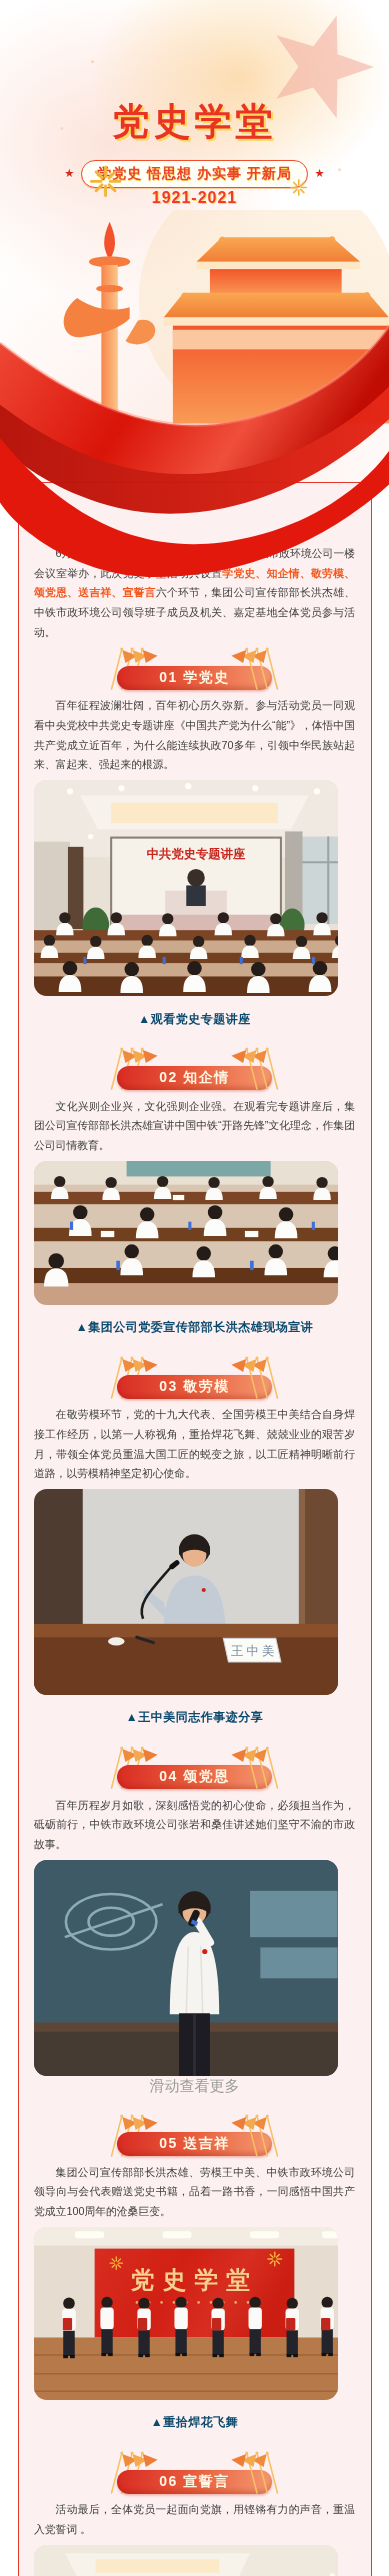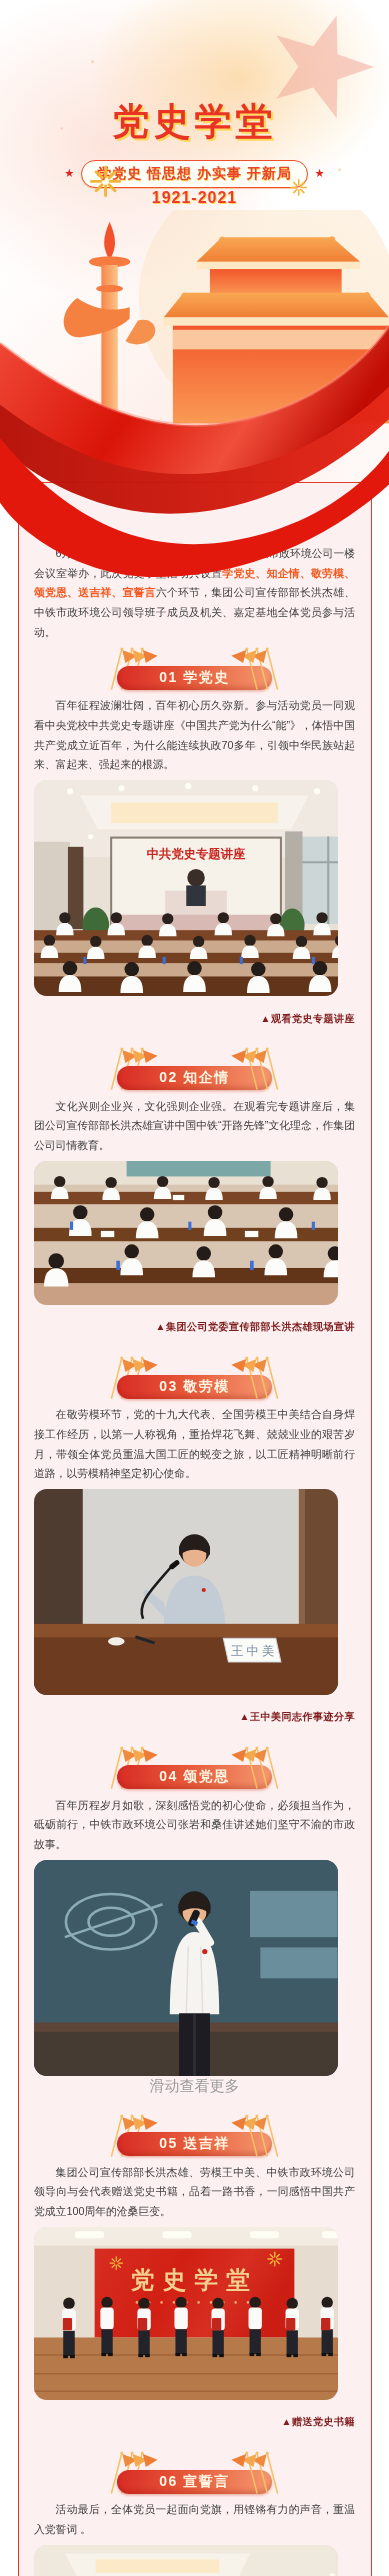--- a/index.html
+++ b/index.html
@@ -39,21 +39,21 @@
   .badge .pill{position:absolute;left:0;top:19.6px;width:155px;height:24px;border-radius:12px;
     background:linear-gradient(90deg,#d92c24 0%,#e85c3c 48%,#f49970 100%);
     box-shadow:inset 0 -3.1px 5.2px rgba(140,10,5,.25), 0 1.5px 2.6px rgba(200,60,30,.35);
     display:flex;align-items:center;justify-content:center;}
   .badge .pill span{color:#fff6e3;font-size:14px;font-weight:bold;letter-spacing:1.5px;}
   .flags{position:absolute;top:0;width:54px;height:44px;}
   .flags-l{left:-13.4px;}
   .flags-r{right:-13.4px;transform:scaleX(-1);}
   .photo{margin:5.2px 0 0;width:304px;overflow:hidden;border-radius:13px;text-align:center;}
   .photo svg{display:block;}
-  .caption{margin-top:15.5px;text-align:right;font-size:10px;font-weight:bold;color:#7f1d1d;
+  .caption{margin-top:15.5px;text-align:center;font-size:12px;font-weight:bold;color:#0c4a6e;
     letter-spacing:0.5px;height:14.4px;line-height:14.4px;}
   .hint{margin-top:3.1px;text-align:center;font-size:15px;color:#9b9b9b;height:13.4px;line-height:13.4px;}
   .caption.after-hint{margin-top:2.1px;}
   .defs-holder{position:absolute;width:0;height:0;overflow:hidden;}
 </style>
 </head>
 <body>
 
 <svg class="defs-holder" aria-hidden="true">
   <defs>
@@ -482,21 +482,21 @@
           </g>
           <g fill="#c1271d">
               <rect x="56" y="176" width="18" height="24" rx="2"></rect>
               <rect x="202" y="176" width="18" height="24" rx="2"></rect>
               <rect x="346" y="176" width="18" height="24" rx="2"></rect>
               <rect x="490" y="176" width="18" height="24" rx="2"></rect>
               <rect x="558" y="176" width="18" height="24" rx="2"></rect>
             </g>
         </svg>
       </figure>
-      <div class="caption">▲赠送党史书籍</div>
+      <div class="caption">▲重拾焊花飞舞</div>
     </section>
 
     <section class="sec">
       <div class="badge">
         <svg class="flags flags-l" viewBox="0 0 104 86">
             <use href="#flagset"></use>
           </svg>
         <div class="pill">
             <span>06 宣誓言</span>
           </div>

